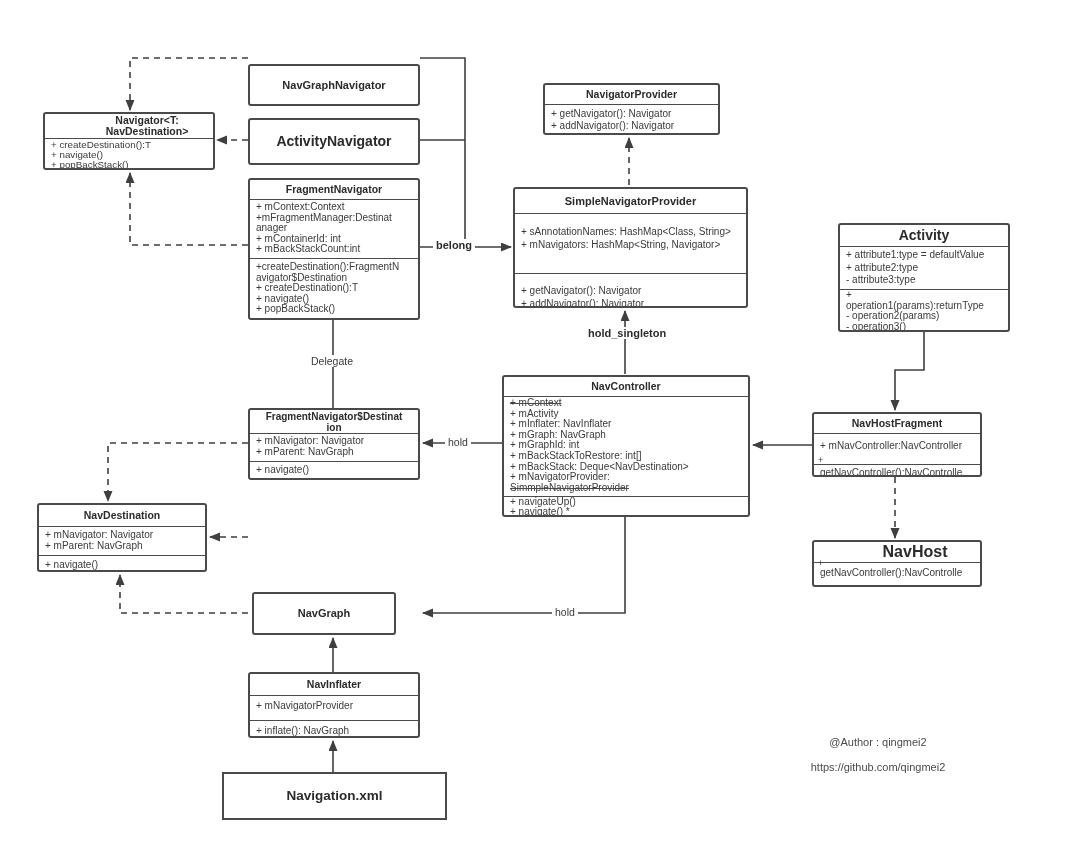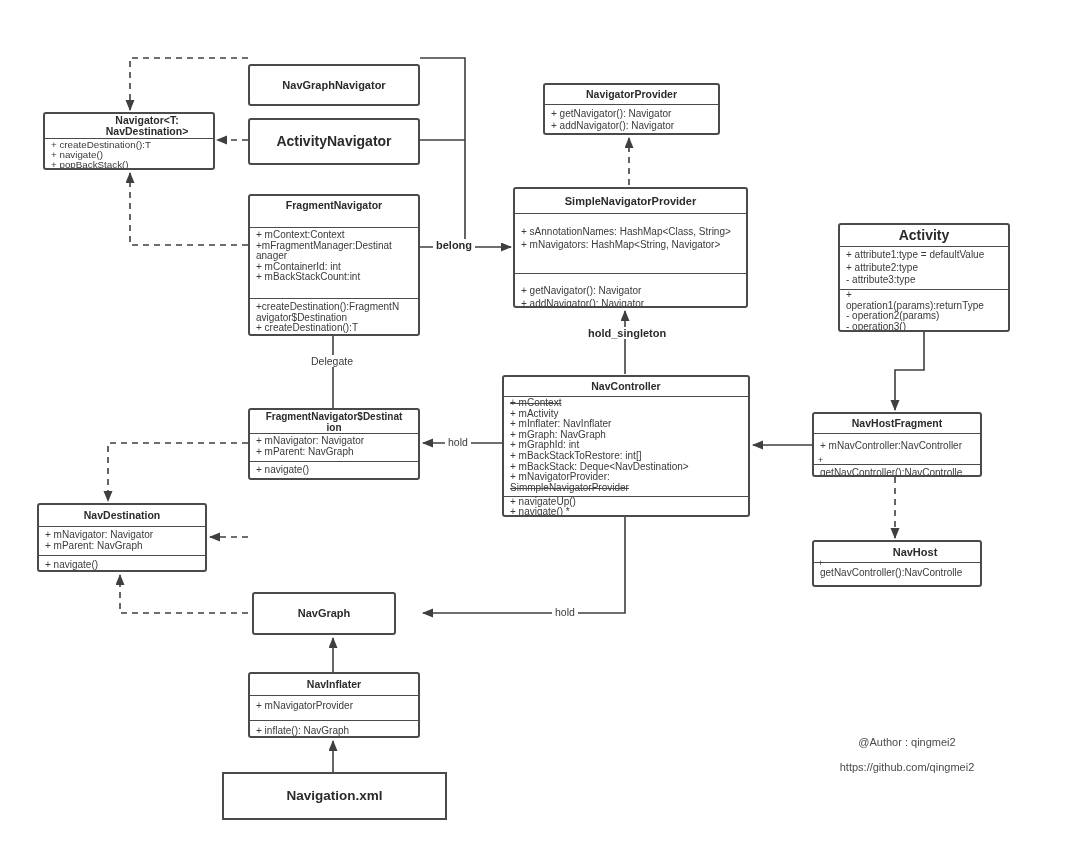--- a/index.html
+++ b/index.html
@@ -19,21 +19,21 @@
   .row { padding-left:6px; padding-right:2px; white-space:nowrap; }
   .struck { text-decoration:line-through; text-decoration-color:#4a4a4a; }
   .center-box { justify-content:center; align-items:center; }
   .elabel {
     position:absolute; background:#fff; padding:0 3px; font-size:10.5px;
     color:#3a3a3a; white-space:nowrap;
   }
   .elabel.bold { font-weight:bold; font-size:11px; color:#2b2b2b; }
   .plus-x { position:absolute; font-size:9px; color:#3a3a3a; background:transparent; }
   .author {
-    position:absolute; left:802px; top:736px; width:210px; text-align:center;
+    position:absolute; left:773px; top:736px; width:210px; text-align:center;
     font-size:11px; color:#4a4a4a;
   }
   .author div { margin-bottom:13px; }
 </style>
 </head>
 <body>
 
 <div class="canvas">
 
   <svg class="wires" viewBox="0 0 1080 848">
@@ -77,21 +77,21 @@
       <div class="row">+ createDestination():T</div>
       <div class="row">+ navigate()</div>
       <div class="row">+ popBackStack()</div>
     </div>
   </div>
 
   <div class="box center-box" style="left:248px;top:118px;width:172px;height:47px;">
     <div class="ttl" style="font-size:14px;">ActivityNavigator</div>
   </div>
 
-  <div class="box" style="left:248px;top:194px;width:172px;height:142px;gap:12px;">
+  <div class="box" style="left:248px;top:178px;width:172px;height:142px;">
     <div class="ttl" style="height:19px;justify-content:center;font-size:10.5px;">FragmentNavigator</div>
     <div class="cmp" style="height:56px;padding-top:2px;">
       <div class="row">+ mContext:Context</div>
       <div class="row">+mFragmentManager:Destinat</div>
       <div class="row">anager</div>
       <div class="row">+ mContainerId: int</div>
       <div class="row">+ mBackStackCount:int</div>
     </div>
     <div class="cmp" style="flex:1;padding-top:3px;">
       <div class="row">+createDestination():FragmentN</div>
@@ -161,21 +161,21 @@
     <div class="cmp" style="height:24px;padding-top:6px;line-height:12px;">
       <div class="row">+ mNavController:NavController</div>
     </div>
     <div class="cmp" style="flex:1;padding-top:2px;line-height:12px;">
       <div class="row">getNavController():NavControlle</div>
     </div>
     <span class="plus-x" style="left:4px;top:41px;">+</span>
   </div>
 
   <div class="box" style="left:812px;top:540px;width:170px;height:47px;">
-    <div class="ttl" style="height:20px;justify-content:center;font-size:11px;margin-left:36px;">NavHost</div>
+    <div class="ttl" style="height:20px;justify-content:center;font-size:16px;margin-left:36px;">NavHost</div>
     <div class="cmp" style="flex:1;padding-top:4px;line-height:12px;">
       <div class="row">getNavController():NavControlle</div>
     </div>
     <span class="plus-x" style="left:4px;top:16px;">+</span>
   </div>
 
   <div class="box" style="left:248px;top:408px;width:172px;height:72px;">
     <div class="ttl" style="height:23px;line-height:11px;font-size:10px;">
       <span>FragmentNavigator$Destinat</span>
       <span>ion</span>

